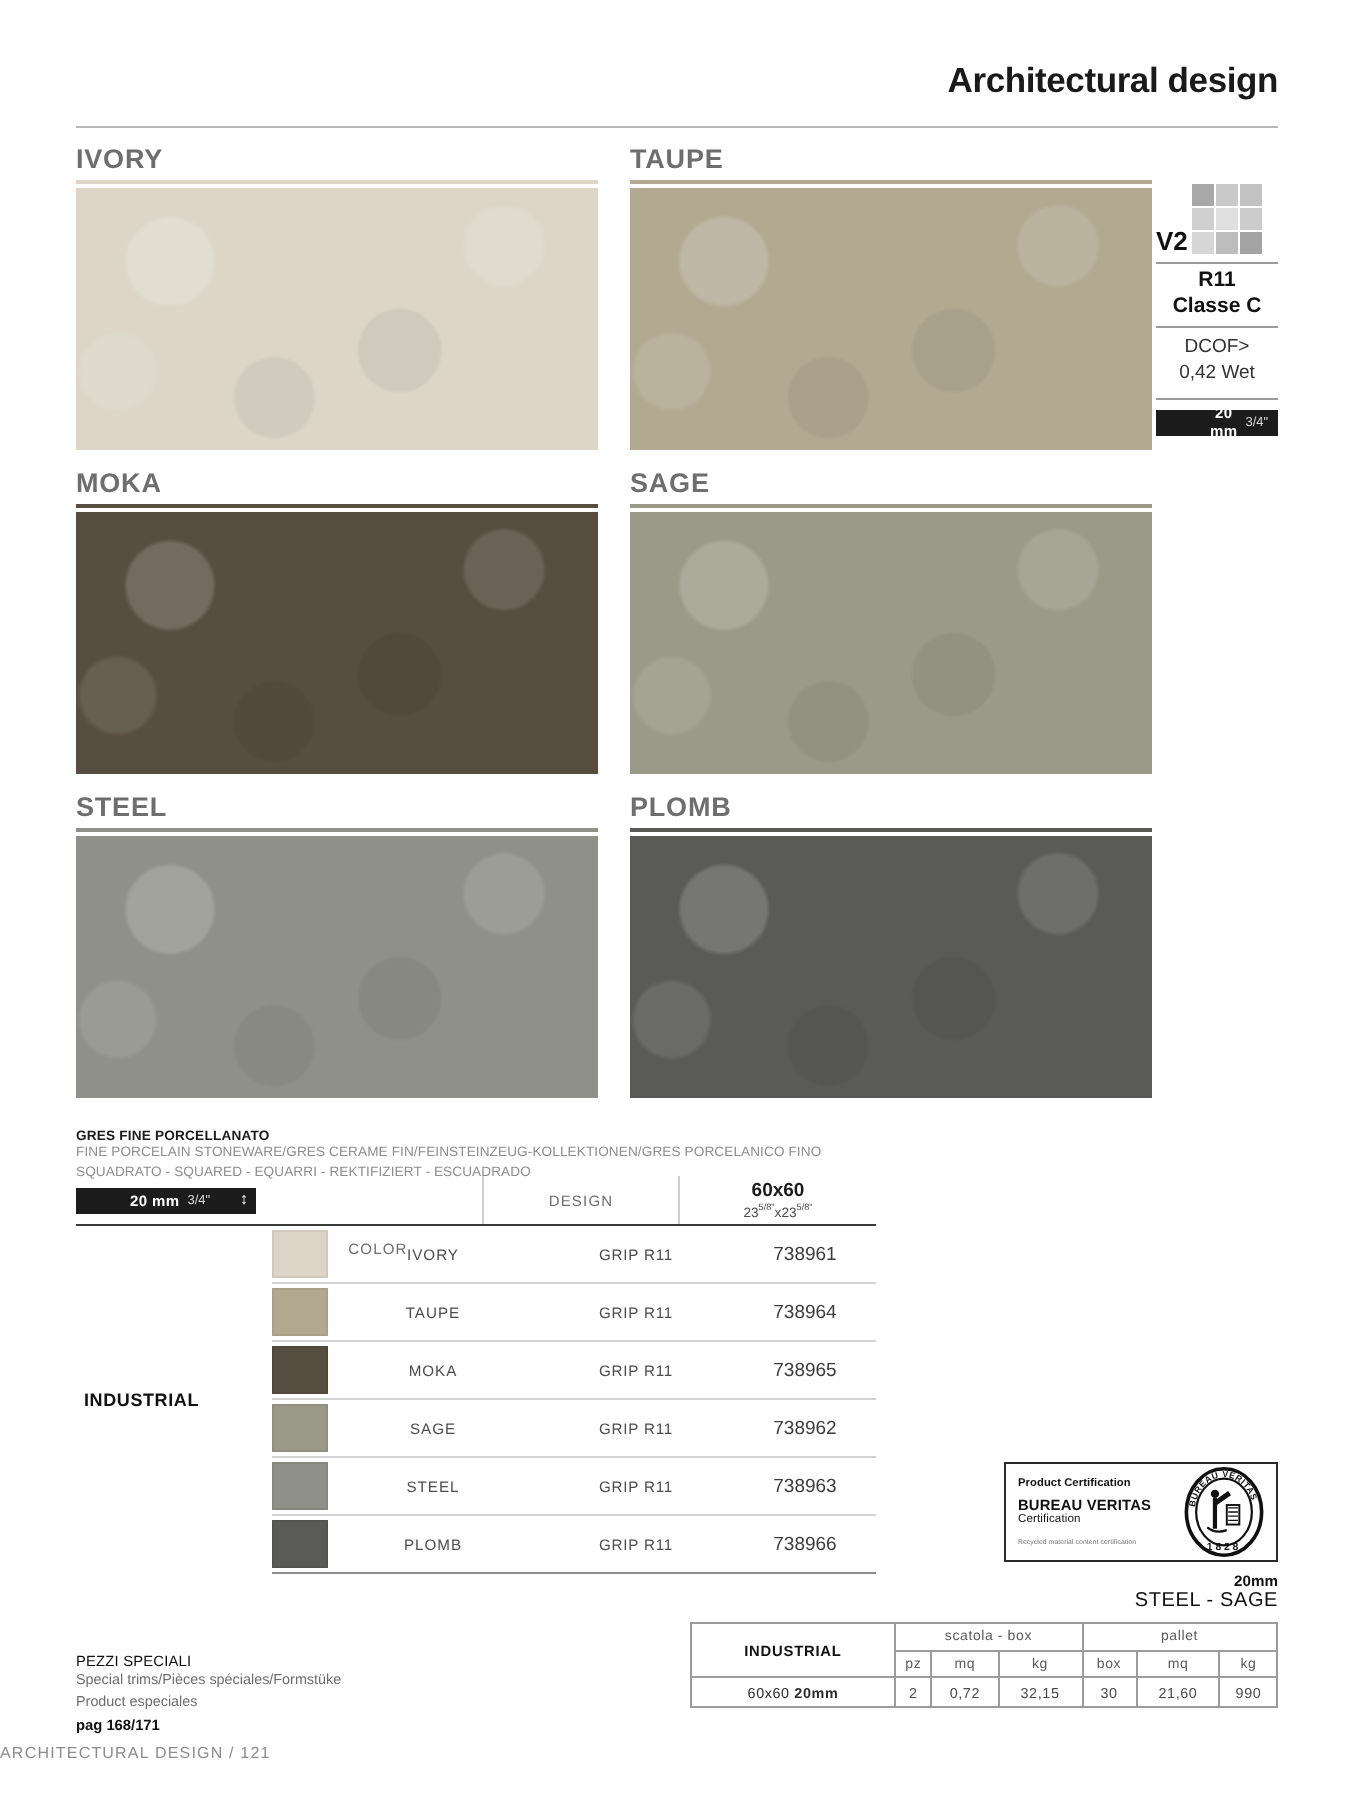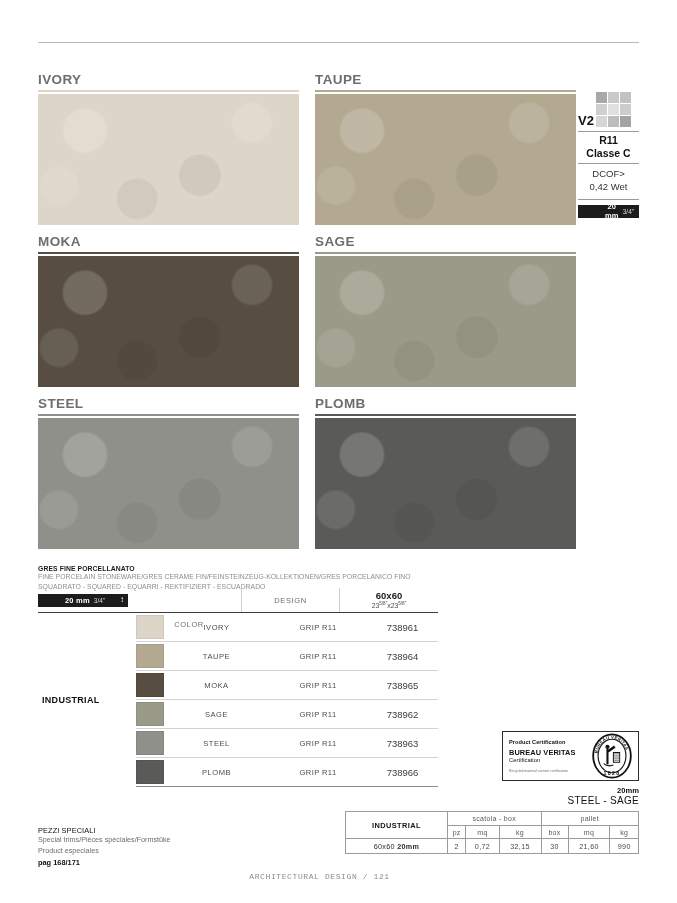--- a/index.html
+++ b/index.html
@@ -169,29 +169,30 @@
   }
   .pack .grp { font-size: 7px; color: #5a5a5a; height: 14px; }
   .pack .sub { height: 13px; }
   .pack .datarow td { height: 15px; font-size: 7.2px; color: #4a4a4a; }
   .pack .datarow td.size { color: #2b2b2b; }
   .pack .datarow td.size b { font-weight: bold; }
 
   
   .footer {
     position: absolute; left: 0; top: 872px; width: 639px;
-    text-align: center; font-size: 8px; color: #8c8c8c; letter-spacing: .6px; font-family: Liberation Mono, monospace;
+    text-align: left; font-size: 8px; color: #8c8c8c; letter-spacing: .6px;
   }
 </style>
 </head>
 <body>
 
 <div class="page">
 
   <div class="header">
+    <div class="header-title">Architectural design</div>
     <div class="header-rule"></div>
   </div>
 
   <div class="tiles">
 
     <div class="tile-row">
       <div class="tile-cell">
         <div class="tile-name">IVORY</div>
         <div class="tile-underline" id="u0" style="background: rgb(220, 213, 200);"></div>
         <div class="tile-img" id="t0" style="background: rgb(220, 213, 200);"></div>

